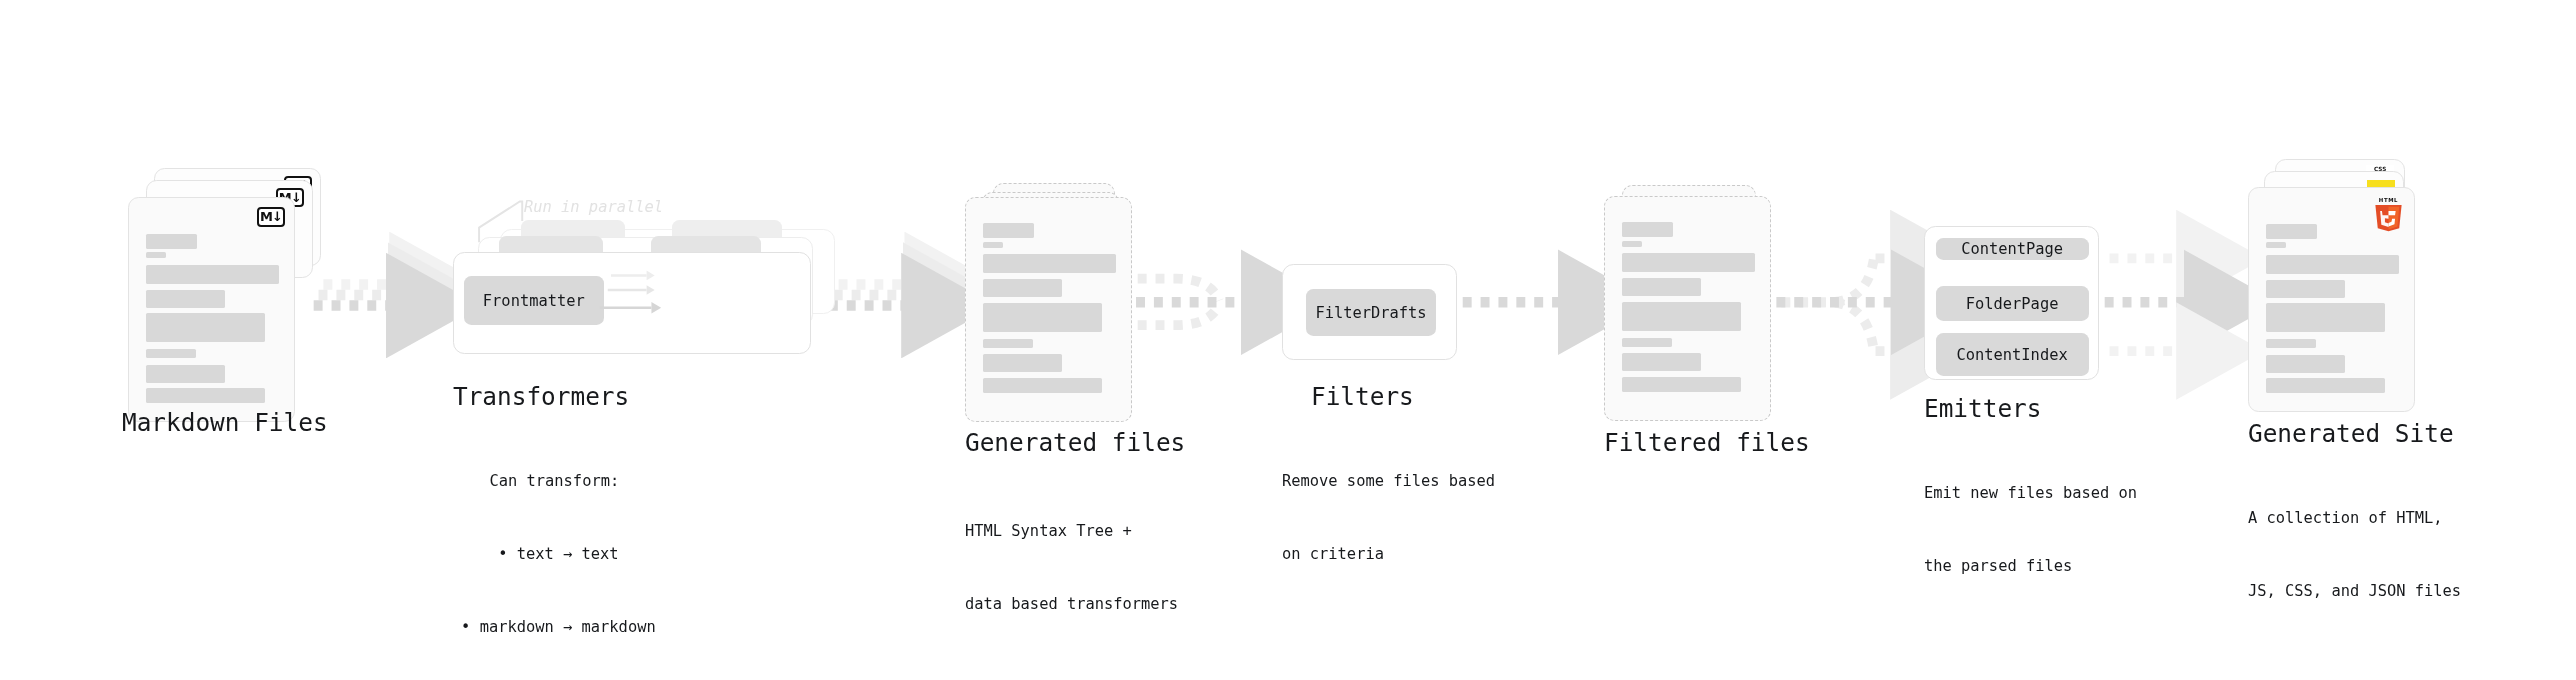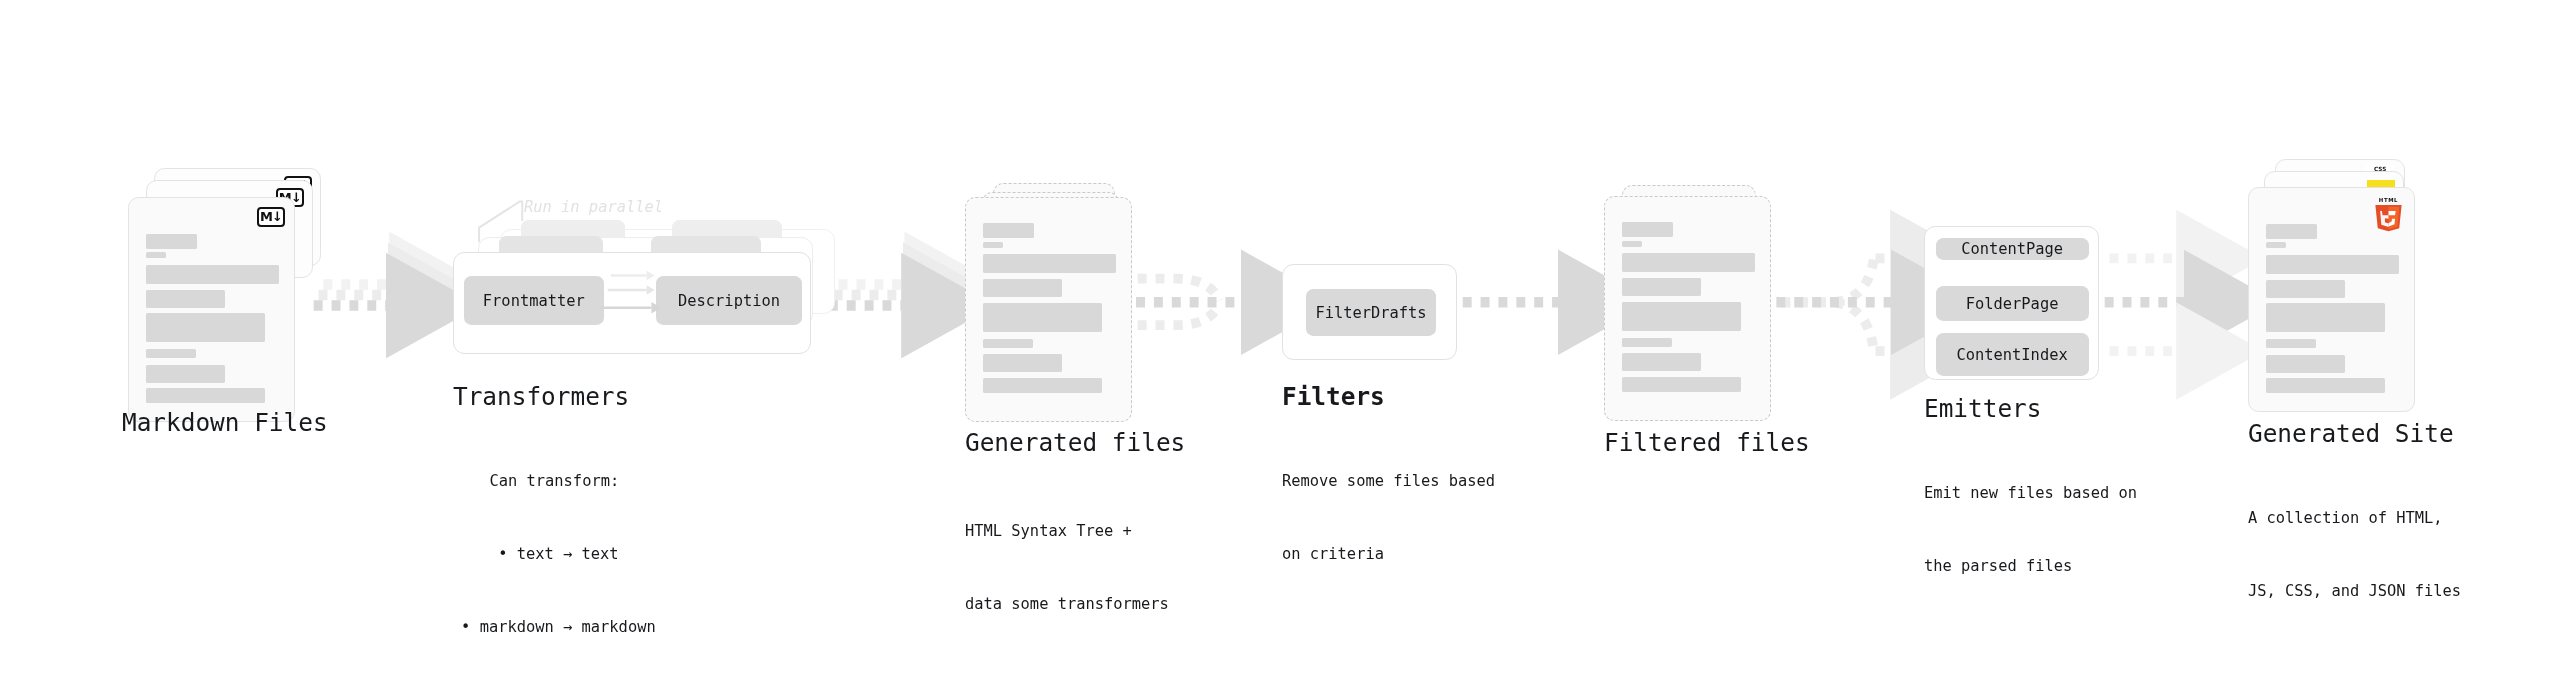--- a/index.html
+++ b/index.html
@@ -210,23 +210,20 @@
 
     <div class="groupbox" style="left:478px;top:237px;width:335px;height:89px;border-color:#ededed;">
       <div class="pill" style="left:19.5px;top:-1.6px;width:104px;height:44px;background:#e4e4e4;color:transparent;"></div>
       <div class="pill" style="left:172px;top:-1.6px;width:110px;height:44px;background:#e4e4e4;color:transparent;"></div>
     </div>
 
     <div class="groupbox" style="left:453px;top:252px;width:358px;height:102px;">
       <div class="pill" style="left:9.8px;top:23px;width:140px;height:49px;">
           <span>Frontmatter</span>
         </div>
-      <div class="pill" style="left:202px;top:23px;width:146px;height:49px;">
-          <span>Description</span>
-        </div>
     </div>
 
     <svg class="abs" style="left:611px;top:264px;width:89px;height:73px;overflow:visible;" viewBox="0 0 110 90" width="89" height="73">
       <path d="M0,14 L44,14" stroke="#ededed" stroke-width="3" fill="none"></path>
       <path d="M44,8 L54,14 L44,20 z" fill="#ededed"></path>
       <path d="M-4,32 L44,32" stroke="#e6e6e6" stroke-width="3" fill="none"></path>
       <path d="M44,26 L54,32 L44,38 z" fill="#e6e6e6"></path>
       <path d="M-14,54 L50,54" stroke="#d6d6d6" stroke-width="3" fill="none"></path>
       <path d="M50,47 L62,54 L50,61 z" fill="#d6d6d6"></path>
     </svg>
@@ -249,31 +246,31 @@
       <div class="skel" style="left:17px;top:56px;width:133px;height:18.7px;"></div>
       <div class="skel" style="left:17px;top:81px;width:79px;height:18px;"></div>
       <div class="skel" style="left:17px;top:105px;width:119px;height:29px;"></div>
       <div class="skel" style="left:17px;top:141px;width:50px;height:9px;"></div>
       <div class="skel" style="left:17px;top:156px;width:79px;height:18px;"></div>
       <div class="skel" style="left:17px;top:180px;width:119px;height:15.4px;"></div>
     </div>
     <div class="stage-title" style="left:965px;top:428px;">Generated files</div>
     <div class="stage-sub" style="left:965px;top:470px;">
       <div>HTML Syntax Tree +</div>
-      <div>data some transformers</div>
+      <div>data based transformers</div>
     </div>
   </div>
 
   <div>
     <div class="groupbox" style="left:1282px;top:264px;width:175px;height:96px;">
       <div class="pill" style="left:23px;top:24.4px;width:130px;height:47px;">
           <span>FilterDrafts</span>
         </div>
     </div>
-    <div class="stage-title" style="left:1282px;top:382px;font-weight:bold;">Filters</div>
+    <div class="stage-title" style="left:1311px;top:382px;">Filters</div>
     <div class="stage-sub" style="left:1282px;top:420px;">
       <div>Remove some files based</div>
       <div>on criteria</div>
     </div>
   </div>
 
   <div>
     <div class="doccard dashed" style="left:1622px;top:185px;width:134px;height:57px;"></div>
     <div class="doccard dashed" style="left:1604px;top:196px;width:167px;height:225px;">
       <div class="skel" style="left:17px;top:25px;width:51px;height:14.6px;"></div>

